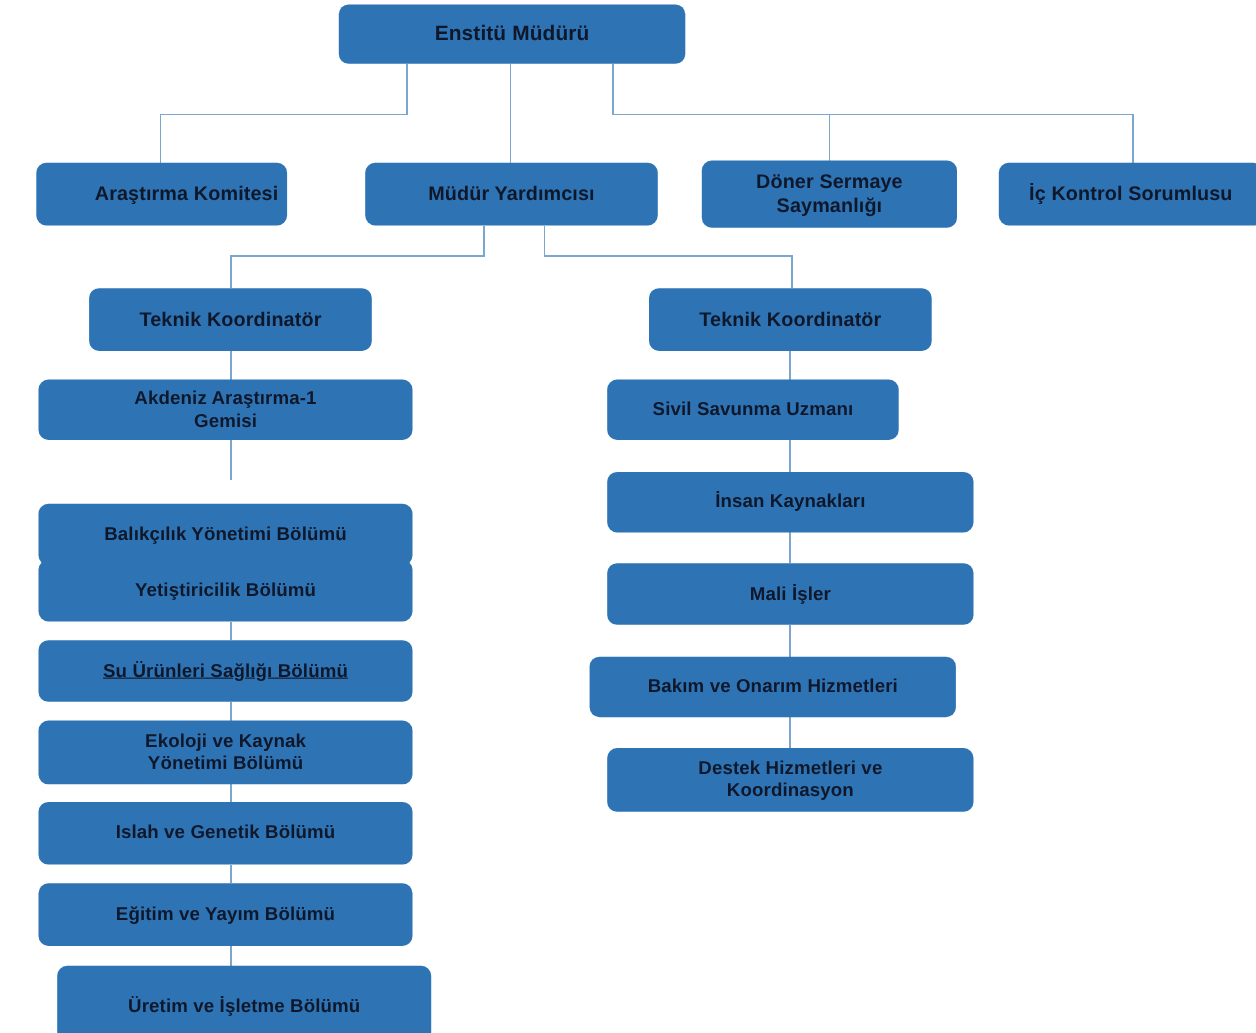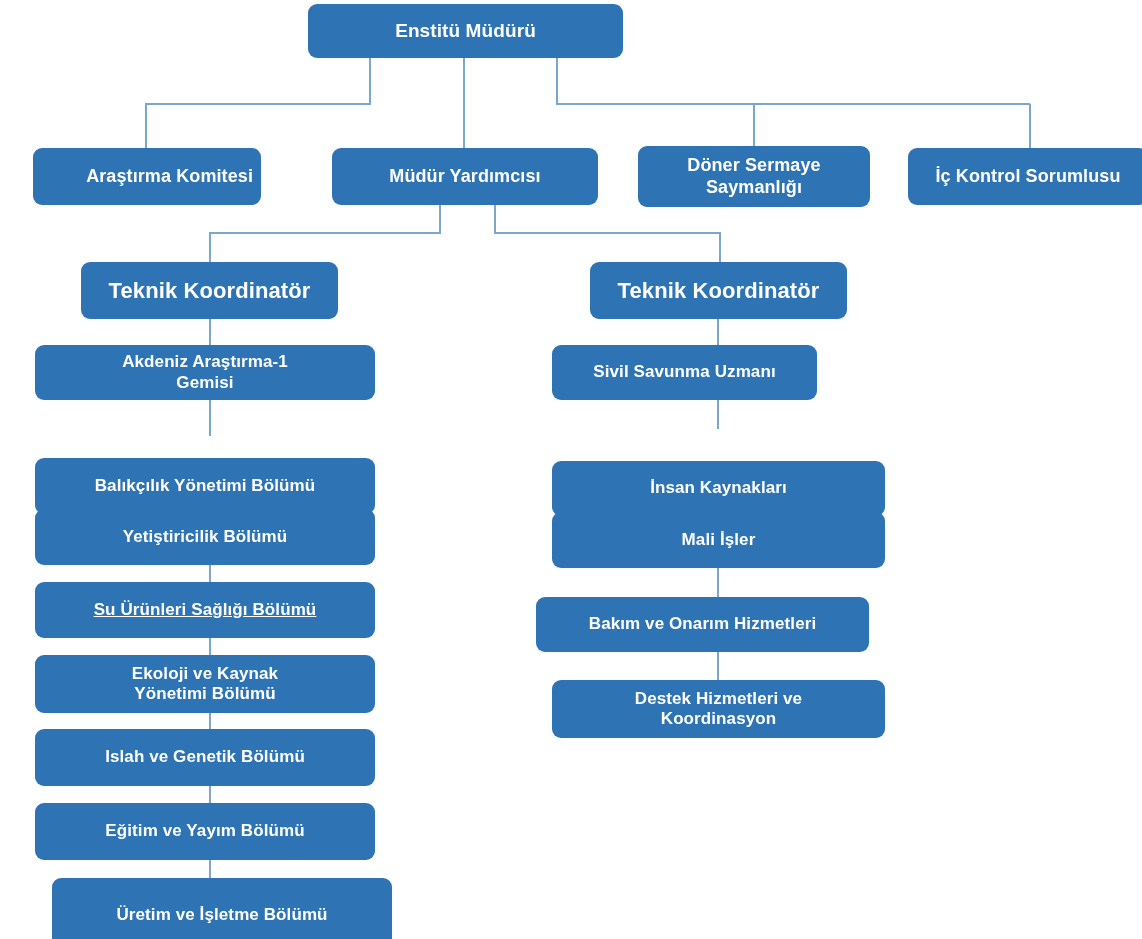--- a/index.html
+++ b/index.html
@@ -24,39 +24,39 @@
     top: 0;
     width: 1142px;
     height: 939px;
     pointer-events: none;
   }
   .node {
     position: absolute;
     box-sizing: border-box;
     background: #2E74B5;
     border-radius: 9px;
-    color: #ffffff;
+    color: #0f172a;
     display: flex;
     align-items: center;
     justify-content: center;
     text-align: center;
     font-weight: bold;
     line-height: 1.18;
     padding: 2px 8px;
     letter-spacing: 0.1px;
     -webkit-font-smoothing: antialiased;
   }
   .node-label {
     display: block;
     width: 100%;
     white-space: pre-line;
   }
   .lvl-1 { font-size: 19px; }
   .lvl-2 { font-size: 18px; }
-  .lvl-3 { font-size: 22px; }
+  .lvl-3 { font-size: 18px; }
   .lvl-4 { font-size: 17px; }
 </style>
 </head>
 <body>
 
 <div id="chart-root">
 
   <svg id="connector-layer" viewBox="0 0 1142 939" width="1142" height="939" xmlns="http://www.w3.org/2000/svg">
     <g fill="none" stroke="#7BA7CE" stroke-width="1.6" shape-rendering="crispEdges">
 
@@ -148,21 +148,21 @@
   </div>
 
   <div class="node lvl-3" style="left:590px; top:262px; width:257px; height:57px;">
     <span class="node-label">Teknik Koordinatör</span>
   </div>
 
   <div class="node lvl-4" style="left:552px; top:345px; width:265px; height:55px;">
     <span class="node-label">Sivil Savunma Uzmanı</span>
   </div>
 
-  <div class="node lvl-4" style="left:552px; top:429px; width:333px; height:55px;margin-top:32px;">
+  <div class="node lvl-4" style="left:552px; top:429px; width:333px; height:55px;">
     <span class="node-label">İnsan Kaynakları</span>
   </div>
 
   <div class="node lvl-4" style="left:552px; top:512px; width:333px; height:56px;">
     <span class="node-label">Mali İşler</span>
   </div>
 
   <div class="node lvl-4" style="left:536px; top:597px; width:333px; height:55px;">
     <span class="node-label">Bakım ve Onarım Hizmetleri</span>
   </div>

